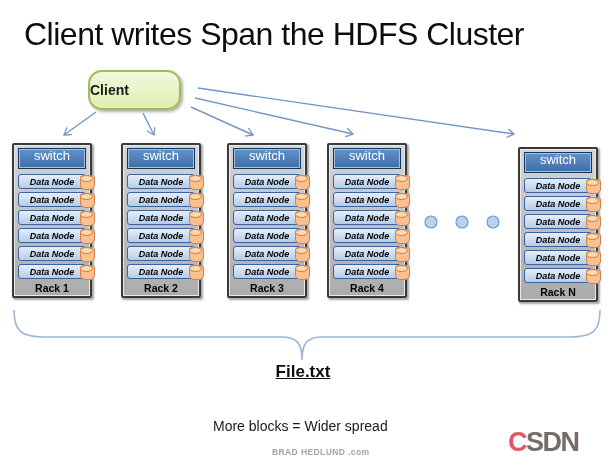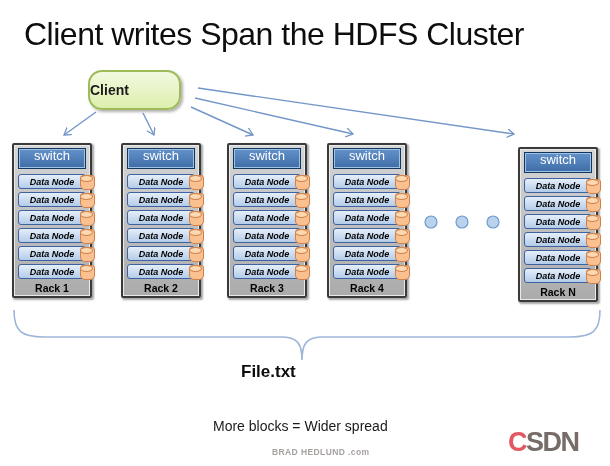--- a/index.html
+++ b/index.html
@@ -57,22 +57,22 @@
     background:var(--disk-fill,#fac08f);border:1px solid #cf824d;border-radius:3px 3px 5px 5px;
   }
   .cyl::before{
     content:"";position:absolute;left:-1px;top:-1px;width:11px;height:5px;
     background:#fdd9b2;border:1px solid #cf824d;border-radius:50%;
   }
   .node-label{font-size:9px;font-weight:bold;color:#000;white-space:nowrap;}
   .rack-label{margin-top:auto;text-align:center;font-size:10.5px;font-weight:bold;color:#000;padding-bottom:0;}
 
   .file-label{
-    position:absolute;left:241px;top:362px;width:124px;z-index:2;
-    font-size:17px;font-weight:bold;color:#0d0d0d;
+    position:absolute;left:241px;top:362px;width:124px;text-align:center;z-index:2;
+    font-size:17px;font-weight:bold;color:#0d0d0d;text-decoration:underline;
   }
   .factors{position:absolute;left:13px;top:354px;z-index:2;}
   .factors-heading{font-size:15px;font-weight:bold;color:#0d0d0d;}
   .factors-list{margin:8px 0 0 0;padding-left:27px;font-size:21px;color:#1a1a1a;}
   .note{position:absolute;left:213px;top:418px;font-size:14px;color:#1a1a1a;z-index:2;}
   .attribution{
     position:absolute;left:272px;top:447px;z-index:2;
     font-size:8.5px;font-weight:bold;letter-spacing:.4px;color:#a6a2a0;
   }
   .csdn{

